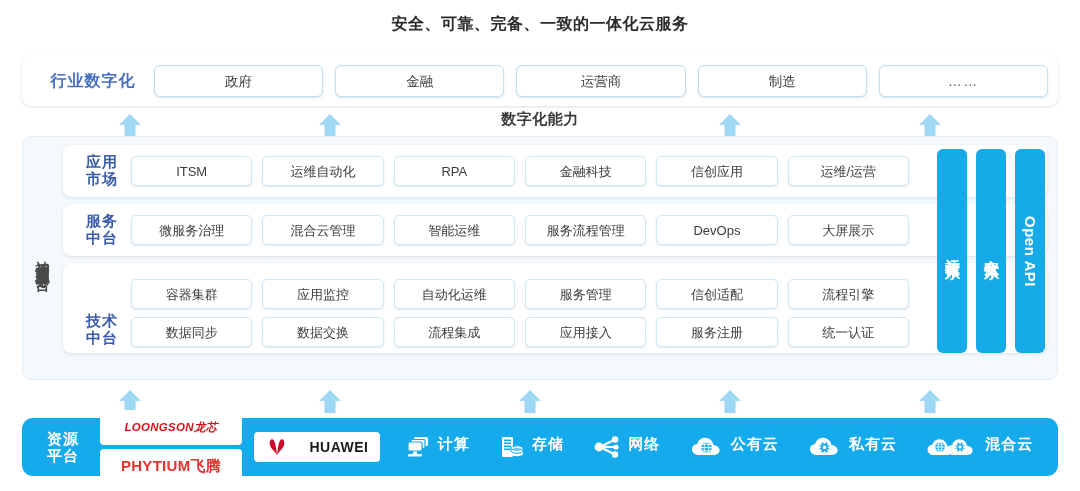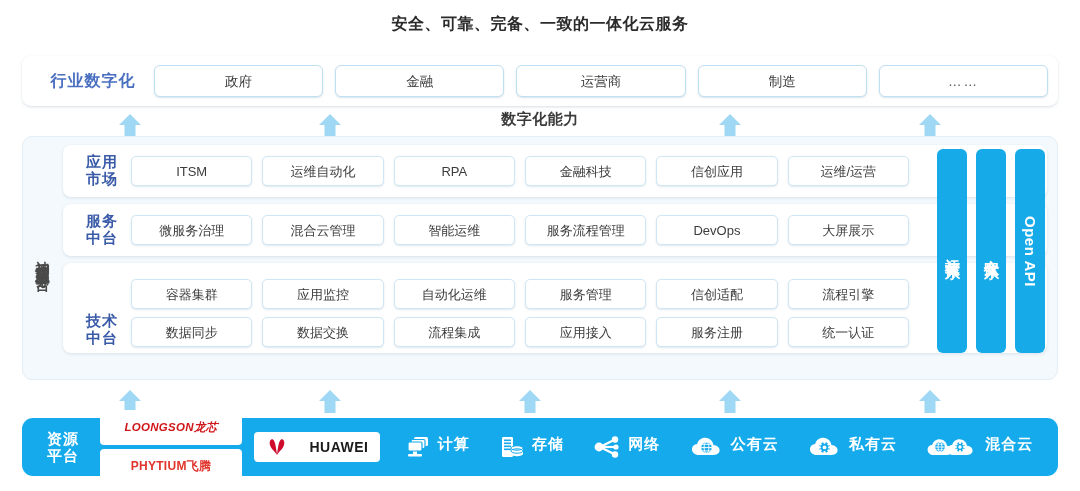--- a/index.html
+++ b/index.html
@@ -137,21 +137,21 @@
     color:#fff;font-size:15px;font-weight:bold;line-height:1.15;
     letter-spacing:1px;
   }
   .vendor-stack{display:flex;flex-direction:column;gap:4px;margin-left:6px;}
   .vendor-chip{
     width:142px;height:35px;background:#fff;border-radius:4px;
     display:flex;align-items:center;justify-content:center;
     font-size:11.5px;font-weight:bold;font-style:italic;
     color:#d0161a;letter-spacing:.3px;white-space:nowrap;
   }
-  .vendor-chip.phy{font-style:normal;color:#e0342c;font-size:12px;}
+  .vendor-chip.phy{font-style:normal;color:#e0342c;font-size:15px;}
   .huawei-chip{
     margin-left:12px;width:126px;height:30px;background:#fff;border-radius:4px;
     display:flex;align-items:center;justify-content:center;gap:22px;
   }
   .huawei-mark{width:22px;height:18px;flex:none;}
   .huawei-text{font-size:14px;font-weight:bold;color:#1a1a1a;letter-spacing:.5px;}
 
   .res-items{flex:1;display:flex;align-items:center;justify-content:space-around;margin-left:10px;}
   .res-item{display:flex;gap:7px;color:#fff;}
   .res-item .ico{flex:none;display:block;}

